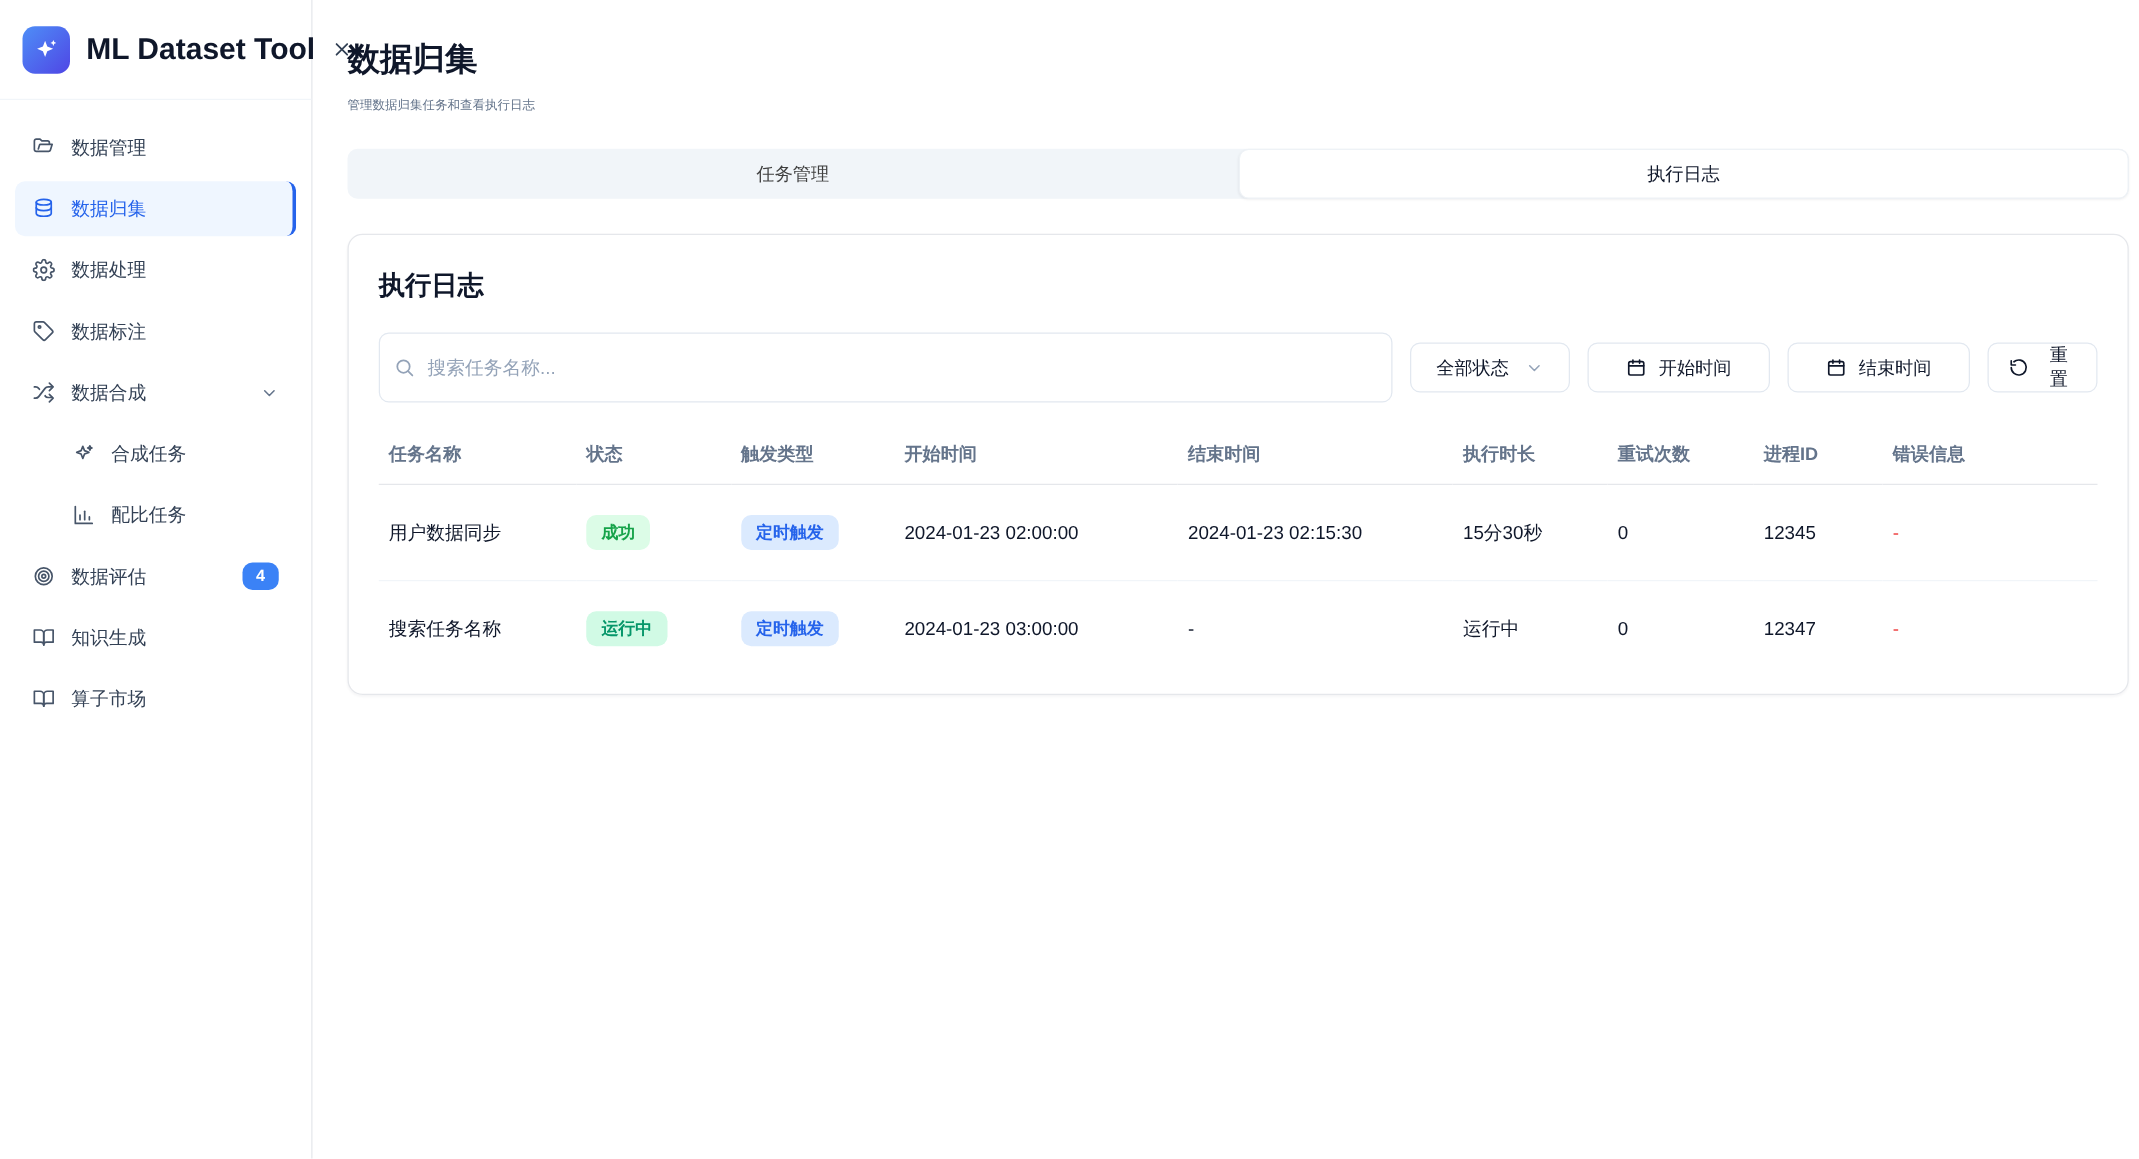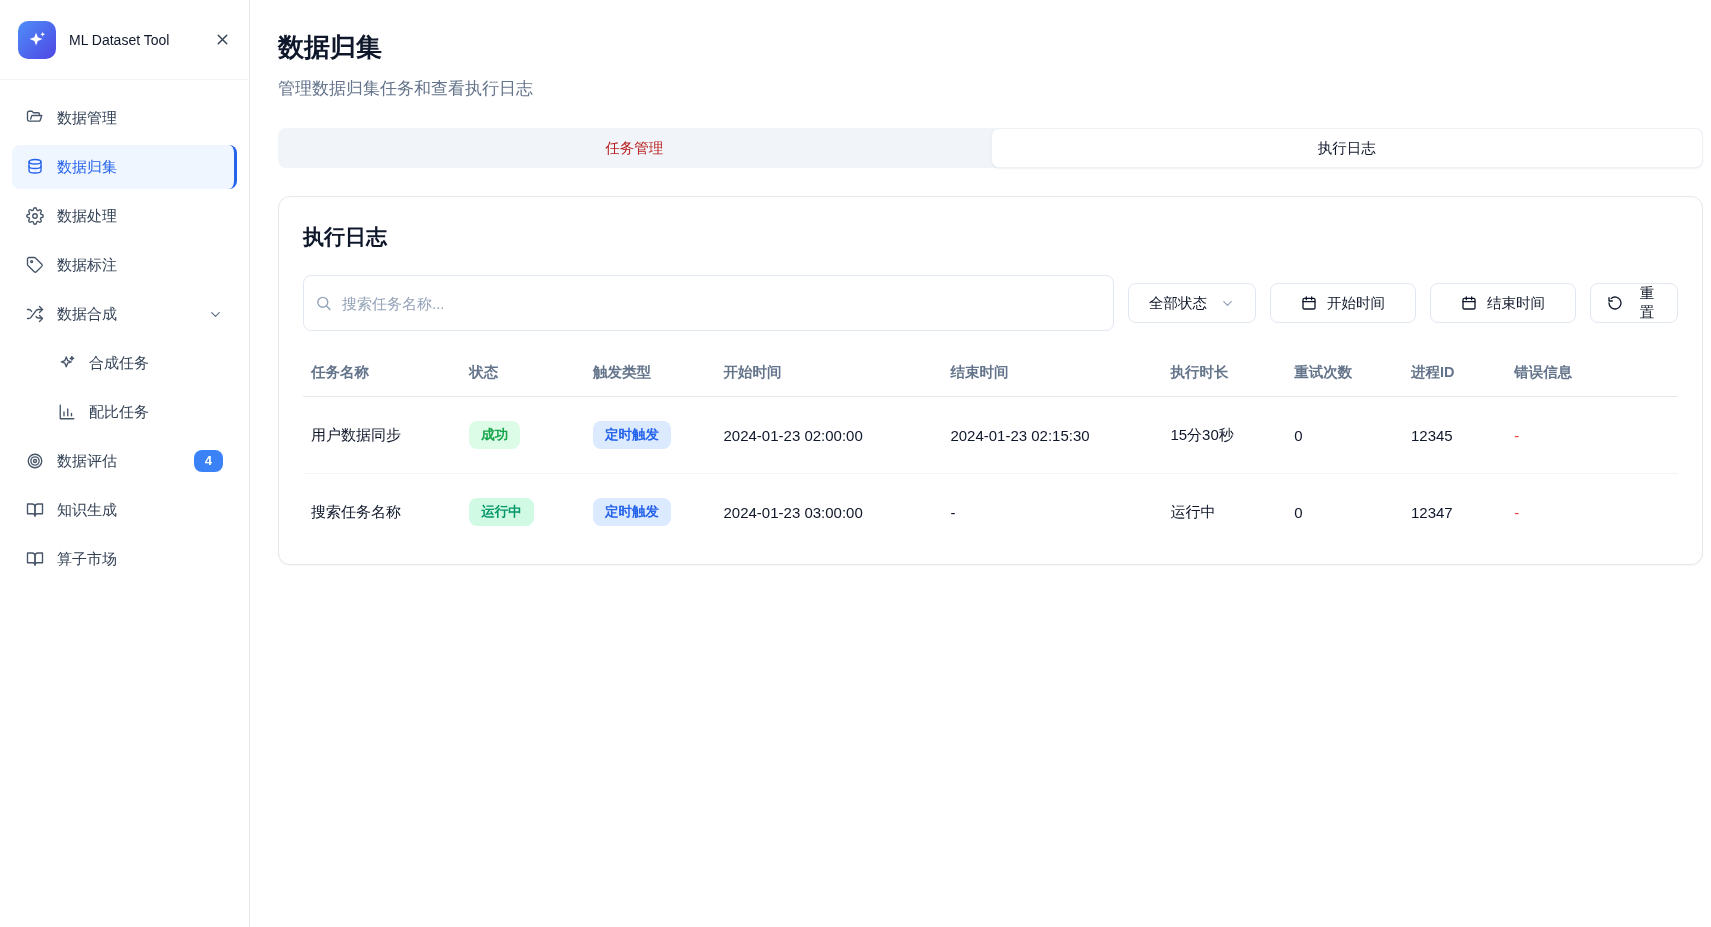--- a/index.html
+++ b/index.html
@@ -16,40 +16,40 @@
   body{width:1711px;height:927px;overflow:hidden;background:#fff;color:#0f172a;
        font-family:"Liberation Sans",sans-serif;}
   .app{display:flex;height:100%}
 
   
   .sidebar{width:250px;min-width:250px;border-right:1px solid #e5e7eb;background:#fff;display:flex;flex-direction:column}
   .sidebar-header{height:80px;display:flex;align-items:center;gap:13px;padding:0 18px;border-bottom:1px solid #f1f5f9}
   .logo{width:38px;height:38px;border-radius:10px;flex:none;
         background:linear-gradient(135deg,var(--logo-from),var(--logo-to));
         display:flex;align-items:center;justify-content:center;color:#fff}
-  .app-title{font-size:14px;font-weight:400;white-space:nowrap}
+  .app-title{font-size:24px;font-weight:700;white-space:nowrap}
   .close-btn{margin-left:auto;color:#334155;display:flex;cursor:pointer}
   nav{padding:16px 12px;flex:1}
   .nav-item{display:flex;align-items:center;gap:13px;height:44px;padding:0 14px;border-radius:8px;
             color:#334155;font-size:15px;margin-bottom:5px;cursor:pointer;position:relative}
   .nav-item .nicon{display:flex;color:#475569;flex:none}
   .nav-item.active{background:var(--accent-light);color:var(--accent);border-right:3px solid var(--accent)}
   .nav-item.active .nicon{color:var(--accent)}
   .nav-item.sub{padding-left:46px}
   .nav-badge{margin-left:auto;background:var(--badge);color:#fff;font-size:13px;font-weight:700;
              border-radius:8px;padding:3px 11px;line-height:1.3}
   .nav-chev{margin-left:auto;color:#64748b;display:flex}
 
   
   main{flex:1;padding:30px 8px 0 28px;overflow:hidden}
   h1.page-title{margin:0;font-size:26px;font-weight:700}
-  .page-subtitle{margin:12px 0 0;color:#64748b;font-size:17px}
+  .page-subtitle{margin:12px 0 0;color:#64748b;font-size:10px}
 
   .tabs{margin-top:28px;display:grid;grid-template-columns:1fr 1fr;background:#f1f5f9;border-radius:8px;height:40px}
-  .tab{display:flex;align-items:center;justify-content:center;font-size:14.5px;color:#b91c1c;cursor:pointer;border-radius:8px}
+  .tab{display:flex;align-items:center;justify-content:center;font-size:14.5px;color:#404040;cursor:pointer;border-radius:8px}
   .tab.active{background:#fff;color:#0f172a;font-weight:500;border:1px solid #eef2f6;box-shadow:0 1px 2px rgba(15,23,42,.06)}
 
   .card{margin-top:28px;border:1px solid #e5e7eb;border-radius:12px;background:#fff;
         padding:26px 24px 14px;box-shadow:0 1px 2px rgba(15,23,42,.04)}
   .card h2{margin:0 0 24px;font-size:21px;font-weight:700}
 
   .filters{display:flex;gap:14px;align-items:center}
   .search{position:relative;flex:1}
   .search input{width:100%;height:56px;border:1px solid #e2e8f0;border-radius:8px;
                 padding:0 12px 0 38px;font-size:15px;color:#0f172a;font-family:inherit;outline:none;background:#fff}

